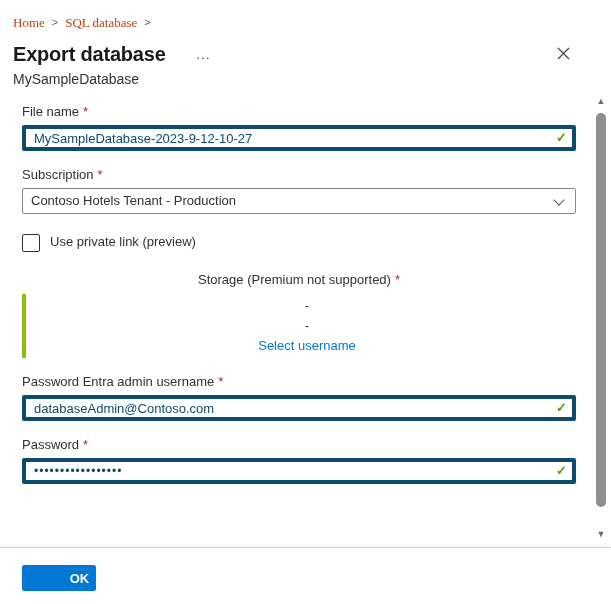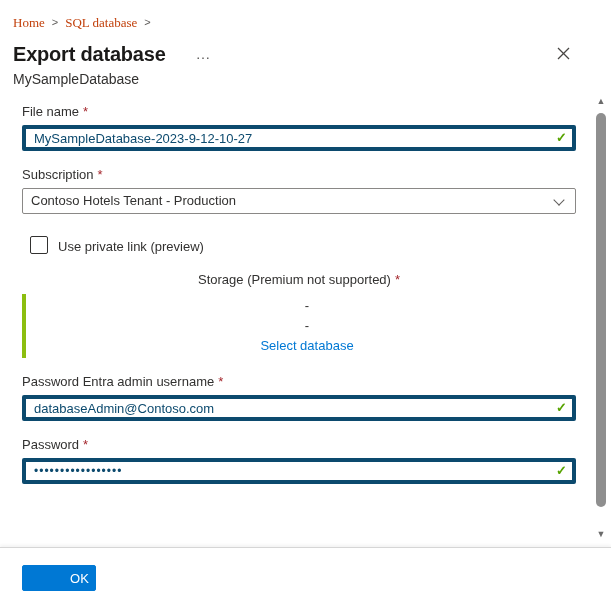--- a/index.html
+++ b/index.html
@@ -132,22 +132,22 @@
     top: 7px;
     width: 8px;
     height: 8px;
     border-right: 1.5px solid #605e5c;
     border-bottom: 1.5px solid #605e5c;
     transform: rotate(45deg);
     pointer-events: none;
   }
   .checkbox-row {
     display: flex;
-    align-items: flex-end;
-    margin: 20px 0 18px 8px;
+    align-items: flex-start;
+    margin: 20px 0 18px 0;
     height: 20px;
   }
   .checkbox-row input[type="checkbox"] {
     appearance: none;
     -webkit-appearance: none;
     width: 18px;
     height: 18px;
     border: 1px solid #323130;
     border-radius: 2px;
     background: #fff;
@@ -219,21 +219,21 @@
     left: 22px;
     top: 17px;
     width: 74px;
     height: 26px;
     background: #0078d4;
     border: 1px solid #0078d4;
     border-radius: 2px;
     color: #ffffff;
     font-family: "Liberation Sans", sans-serif;
     font-size: 13px;
-    font-weight: 400;
+    font-weight: 700;
     cursor: pointer;
     padding-left: 41px;
   }
 </style>
 </head>
 <body>
 
 <div class="page">
 
   <div class="breadcrumb">
@@ -274,21 +274,21 @@
     <div class="checkbox-row">
       <input type="checkbox" style="">
       <span>Use private link (preview)</span>
     </div>
 
     <div class="storage-field">
       <label class="field-label"><span>Storage (Premium not supported)</span><span class="req">*</span></label>
       <div class="storage-block">
         <div class="storage-line">-</div>
         <div class="storage-line">-</div>
-        <a class="storage-link">Select database</a>
+        <a class="storage-link">Select username</a>
       </div>
     </div>
 
 
     <div class="field">
       <label class="field-label"><span>Password Entra admin username</span><span class="req">*</span></label>
       <div class="input-wrap">
         <input class="text-input" type="text" value="databaseAdmin@Contoso.com" style="">
         <span class="valid-check">✓</span>
       </div>

